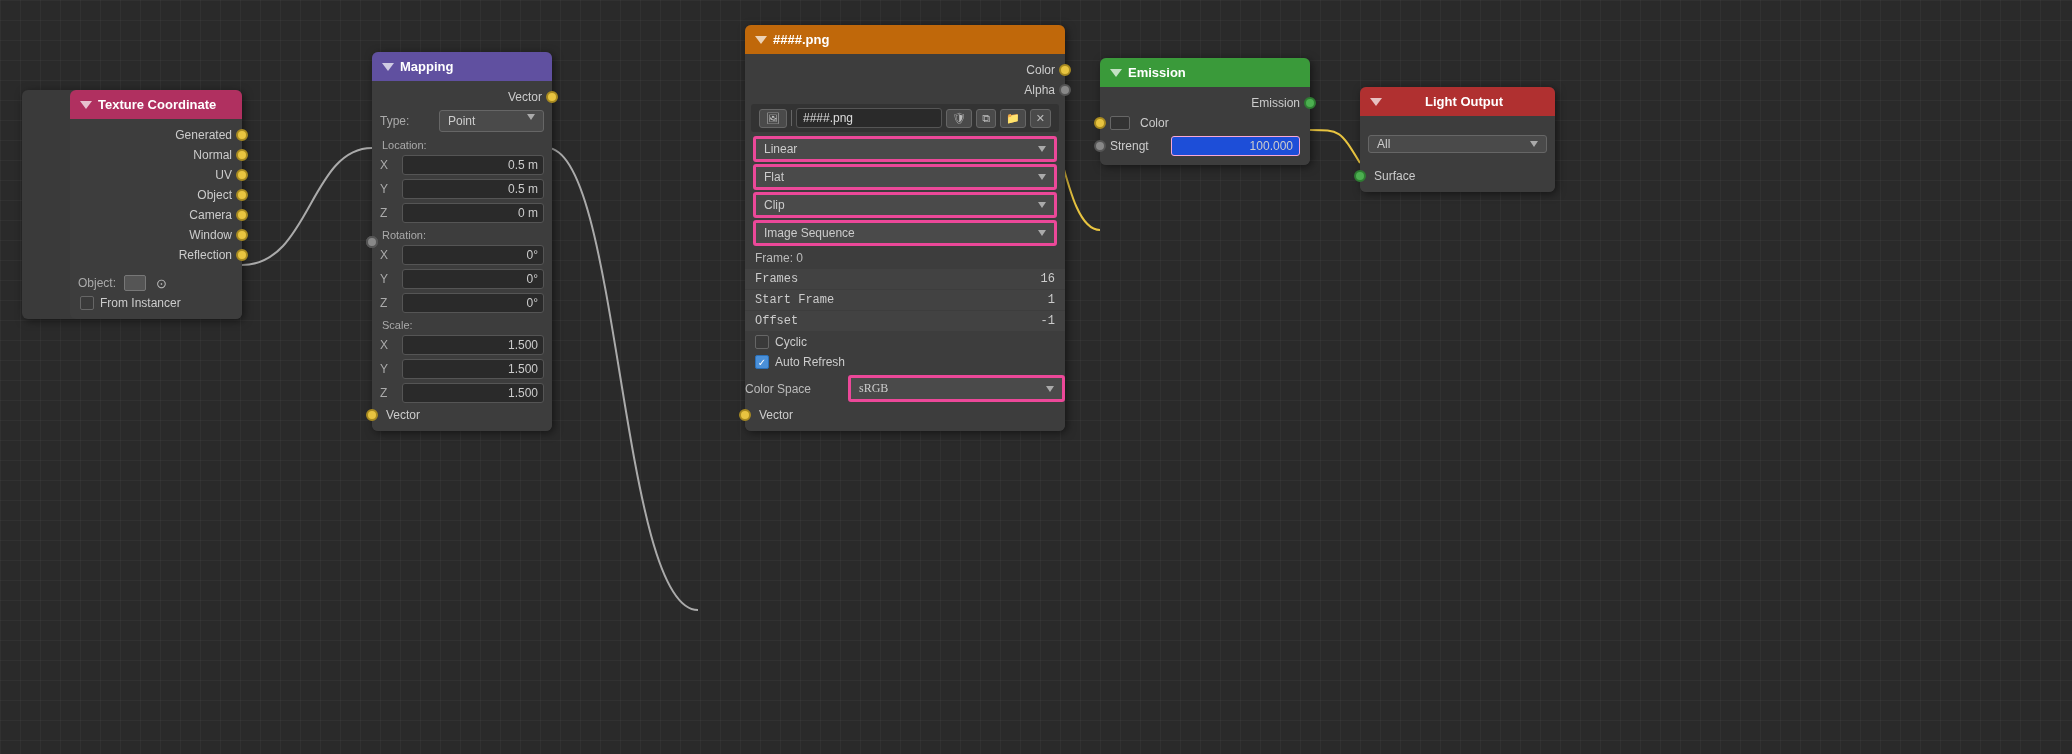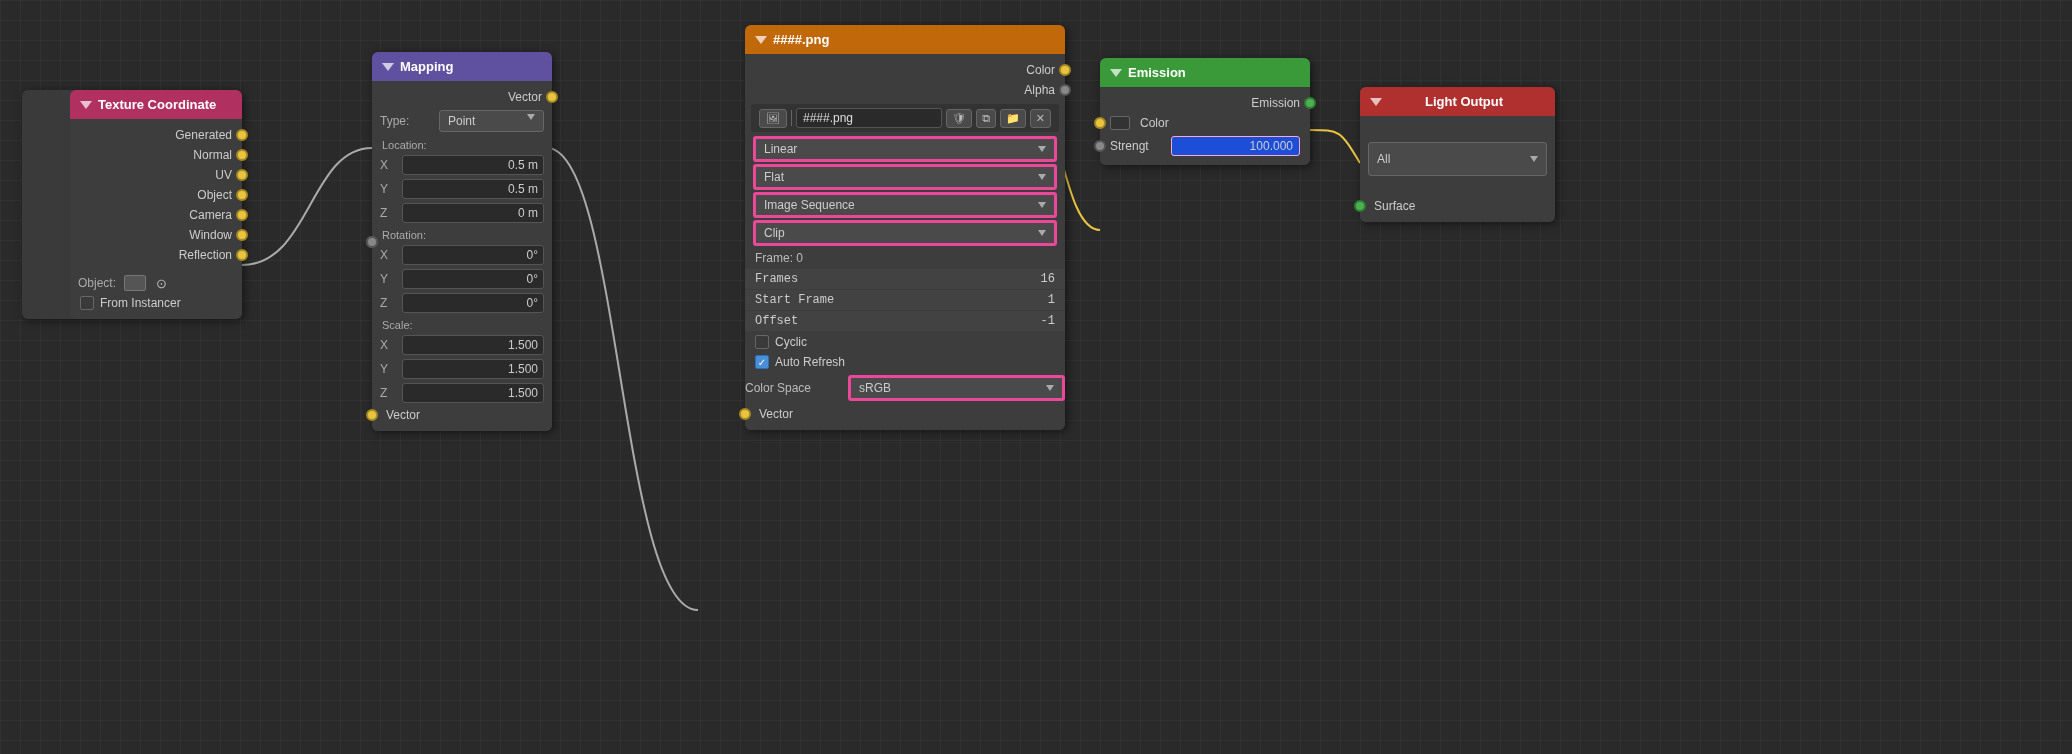--- a/index.html
+++ b/index.html
@@ -280,27 +280,27 @@
       color: #ccc;
       flex: 1;
       text-align: right;
     }
 
     
     .output-dropdown {
       background: #4a4a4a;
       border: 1px solid #666;
       border-radius: 3px;
-      padding: 9px 8px;
+      padding: 1px 8px;
       color: #ccc;
       font-size: 12px;
       display: flex;
       align-items: center;
       justify-content: space-between;
-      margin: 20px 8px;
+      margin: 13px 8px;
       text-align: center;
     }
     .output-socket-row {
       display: flex;
       align-items: center;
       padding: 3px 10px;
       position: relative;
       font-size: 12px;
     }
 
@@ -485,26 +485,26 @@
       <span>Linear</span>
       <span class="chevron-down"></span>
     </div>
 
     <div class="img-dropdown">
       <span>Flat</span>
       <span class="chevron-down"></span>
     </div>
 
     <div class="img-dropdown">
+      <span>Clip</span>
+      <span class="chevron-down"></span>
+    </div>
+
+    <div class="img-dropdown">
       <span>Image Sequence</span>
-      <span class="chevron-down"></span>
-    </div>
-
-    <div class="img-dropdown">
-      <span>Clip</span>
       <span class="chevron-down"></span>
     </div>
 
     <div class="img-frame-label">Frame: 0</div>
 
     <div class="img-data-row">
       <span class="img-data-label">Frames</span>
       <span class="img-data-value">16</span>
     </div>
     <div class="img-data-row">
@@ -521,21 +521,21 @@
       <span>Cyclic</span>
     </div>
 
     <div class="img-check-row">
       <div class="checkbox checked"></div>
       <span>Auto Refresh</span>
     </div>
 
     <div class="color-space-row">
       <span class="cs-label">Color Space</span>
-      <div class="img-dropdown" style="margin:0;flex:1;">
+      <div class="img-dropdown" style="margin:0;flex:1;font-family:Liberation Serif, serif;">
         <span>sRGB</span>
         <span class="chevron-down"></span>
       </div>
     </div>
 
     <div class="socket-row" style="padding-left:14px;">
       <div class="socket-dot left yellow"></div>
       <span>Vector</span>
     </div>
   </div>

